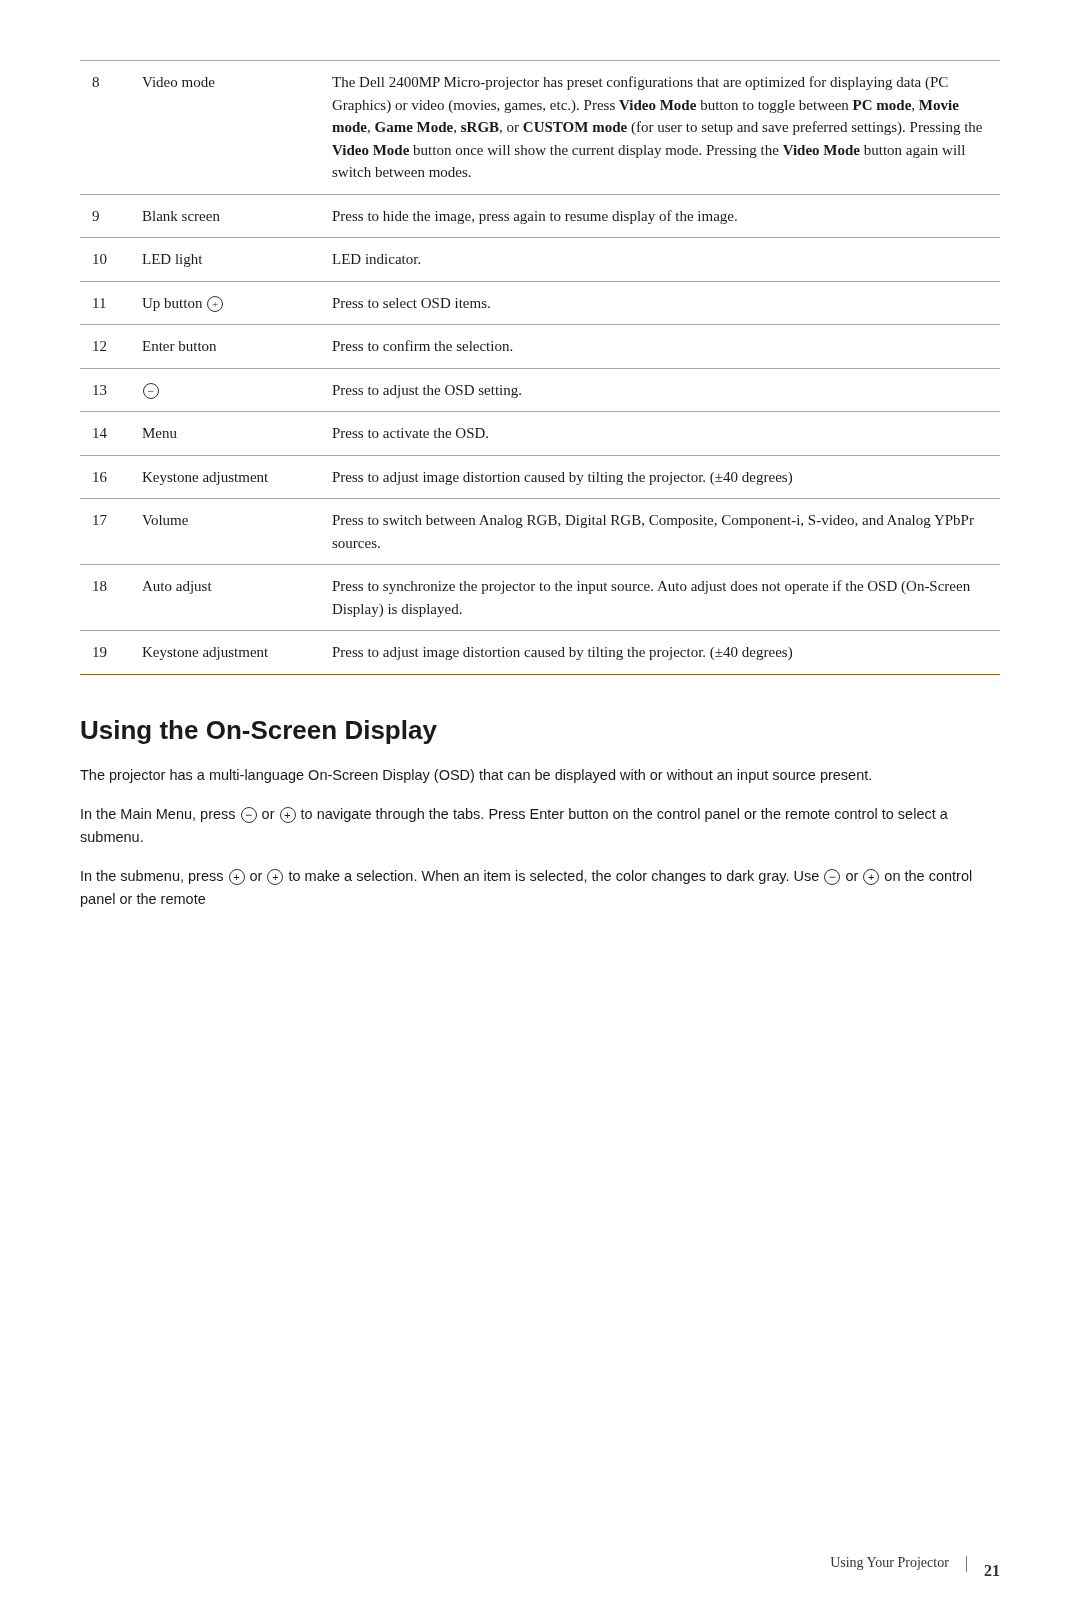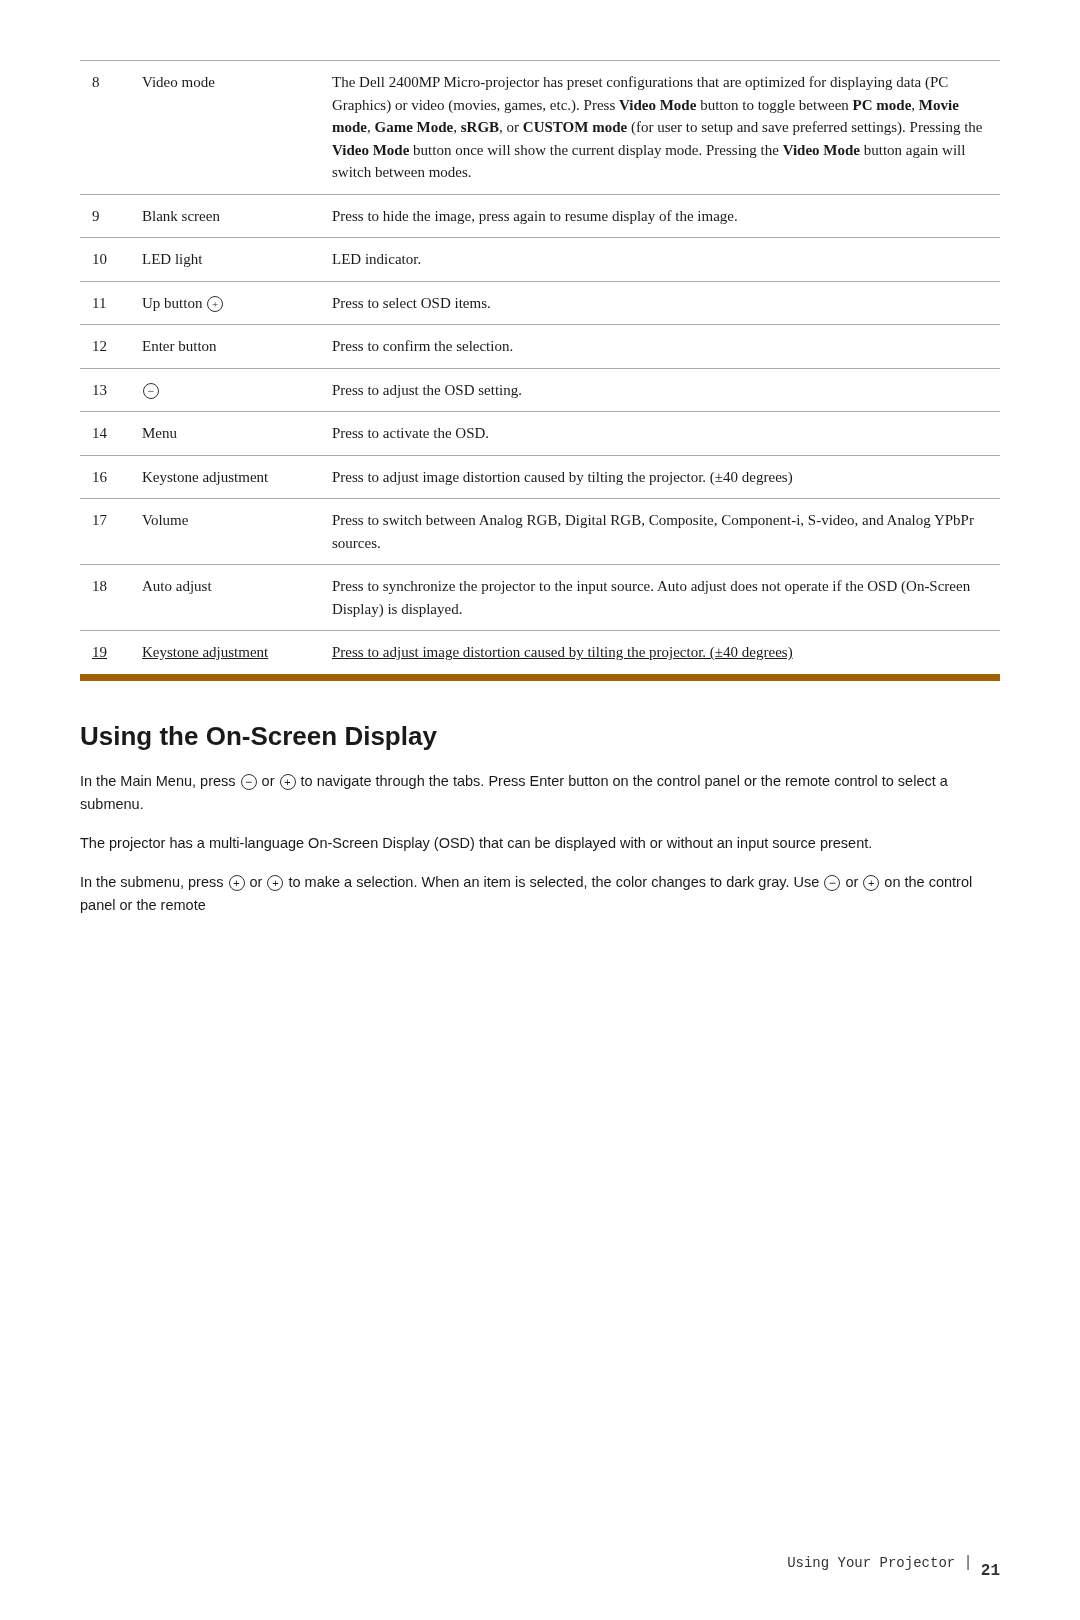--- a/index.html
+++ b/index.html
@@ -31,22 +31,21 @@
     }
 
     .main-table td {
       padding: 10px 12px;
       vertical-align: top;
       border-top: 1px solid #aaaaaa;
       line-height: 1.5;
     }
 
     .main-table tr:last-child td {
-      border-bottom: 7px solid #a16207;
-      text-decoration: underline;
+      border-bottom: 1px solid #a16207;
     }
 
     .col-num {
       width: 50px;
       font-size: 15px;
     }
 
     .col-label {
       width: 190px;
       font-size: 15px;
@@ -80,22 +79,22 @@
       margin-bottom: 16px;
     }
 
     
     .page-footer {
       position: absolute;
       bottom: 40px;
       right: 80px;
       display: flex;
       align-items: center;
-      gap: 8px;
-      font-family: Liberation Mono, monospace;
+      gap: 16px;
+      font-family: Liberation Serif, serif;
       font-size: 14px;
       color: #333;
     }
 
     .page-footer .footer-text {
       font-size: 14px;
     }
 
     .page-footer .divider {
       font-size: 16px;
@@ -201,22 +200,22 @@
           <td class="col-num">19</td>
           <td class="col-label">Keystone adjustment</td>
           <td class="col-desc">Press to adjust image distortion caused by tilting the projector. (±40 degrees)</td>
         </tr>
       </tbody>
   </table>
 
   <h2 class="section-heading">Using the On-Screen Display</h2>
 
   <div id="paragraphs-container">
+      <p class="body-text">The projector has a multi-language On-Screen Display (OSD) that can be displayed with or without an input source present.</p>
       <p class="body-text">In the Main Menu, press <span class="circle-icon minus"></span> or <span class="circle-icon plus"></span>  to navigate through the tabs. Press Enter button on the control panel or the remote control to select a submenu.</p>
-      <p class="body-text">The projector has a multi-language On-Screen Display (OSD) that can be displayed with or without an input source present.</p>
       <p class="body-text">In the submenu, press <span class="circle-icon plus"></span> or <span class="circle-icon plus"></span> to make a selection. When an item is selected, the color changes to dark gray. Use <span class="circle-icon minus"></span> or <span class="circle-icon plus"></span> on the control panel or the remote</p>
     </div>
 
 </div>
 
 <div class="page-footer">
   <span class="footer-text">Using Your Projector</span>
   <span class="divider">|</span>
   <span class="page-num">21</span>
 </div>

